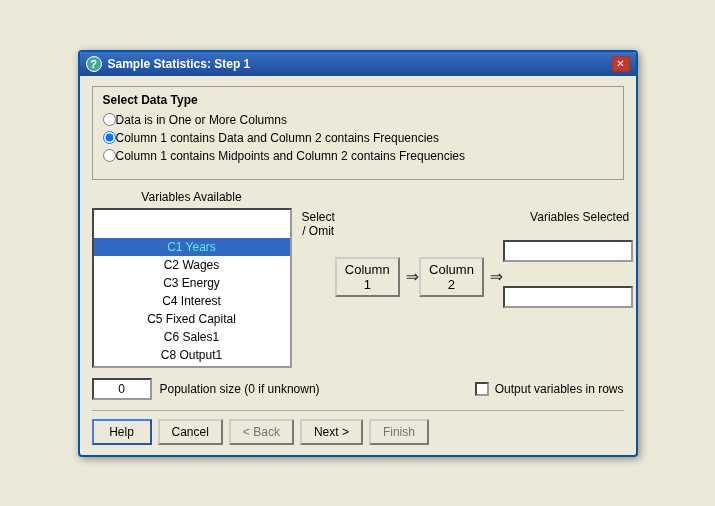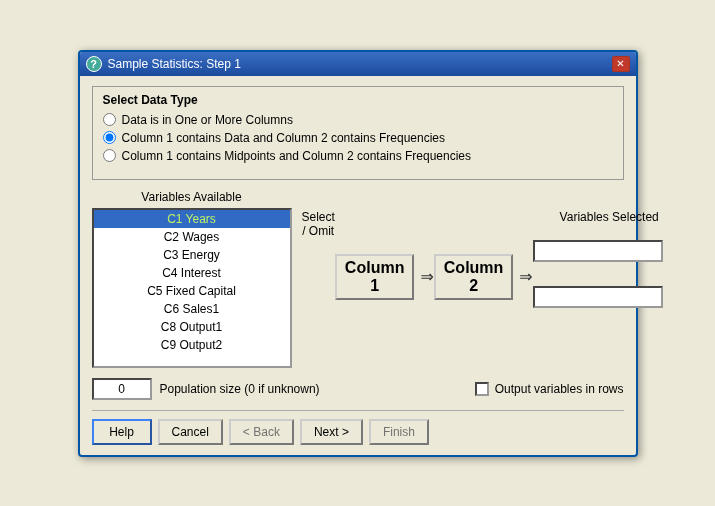--- a/index.html
+++ b/index.html
@@ -43,21 +43,21 @@
       align-items: center;
       justify-content: center;
       font-weight: bold;
       font-size: 11px;
       color: white;
       border: 1px solid #fff;
       flex-shrink: 0;
     }
     .title-text {
       font-size: 12px;
-      font-weight: normal;
+      font-weight: bold;
     }
     .close-btn {
       background: #c0392b;
       color: white;
       border: 1px solid #a93226;
       width: 18px;
       height: 16px;
       font-size: 10px;
       cursor: pointer;
       display: flex;
@@ -75,21 +75,20 @@
       background: #ece9d8;
     }
     .group-box-title {
       font-weight: bold;
       margin-bottom: 6px;
       font-size: 12px;
     }
     .radio-option {
       display: flex;
       align-items: center;
-      gap: 6px;
       margin-bottom: 4px;
       cursor: pointer;
     }
     .radio-option input[type="radio"] {
       margin: 0;
     }
     .radio-label {
       font-size: 12px;
     }
     .main-area {
@@ -114,21 +113,22 @@
       overflow-y: scroll;
       font-size: 12px;
     }
     .list-item {
       padding: 2px 4px;
       cursor: pointer;
       white-space: nowrap;
     }
     .list-item.selected {
       background: #316ac5;
-      color: #bef264;
+      color: #5eead4;
+      margin-top: 28px;
     }
     .select-omit-section {
       flex: 0 0 140px;
       display: flex;
       flex-direction: row;
       justify-content: flex-start;
       padding-top: 20px;
       padding-left: 10px;
     }
     .select-omit-title {
@@ -139,22 +139,22 @@
     }
     .column-row {
       display: flex;
       align-items: center;
       gap: 6px;
       margin-bottom: 24px;
     }
     .col-btn {
       background: #ece9d8;
       border: 2px outset #ccc;
-      font-size: 16px;
-      font-weight: bold;
+      font-size: 13px;
+      font-weight: normal;
       padding: 3px 8px;
       cursor: pointer;
       min-width: 64px;
     }
     .arrow {
       font-size: 16px;
       color: #333;
     }
     .variables-selected-section {
       flex: 1;

